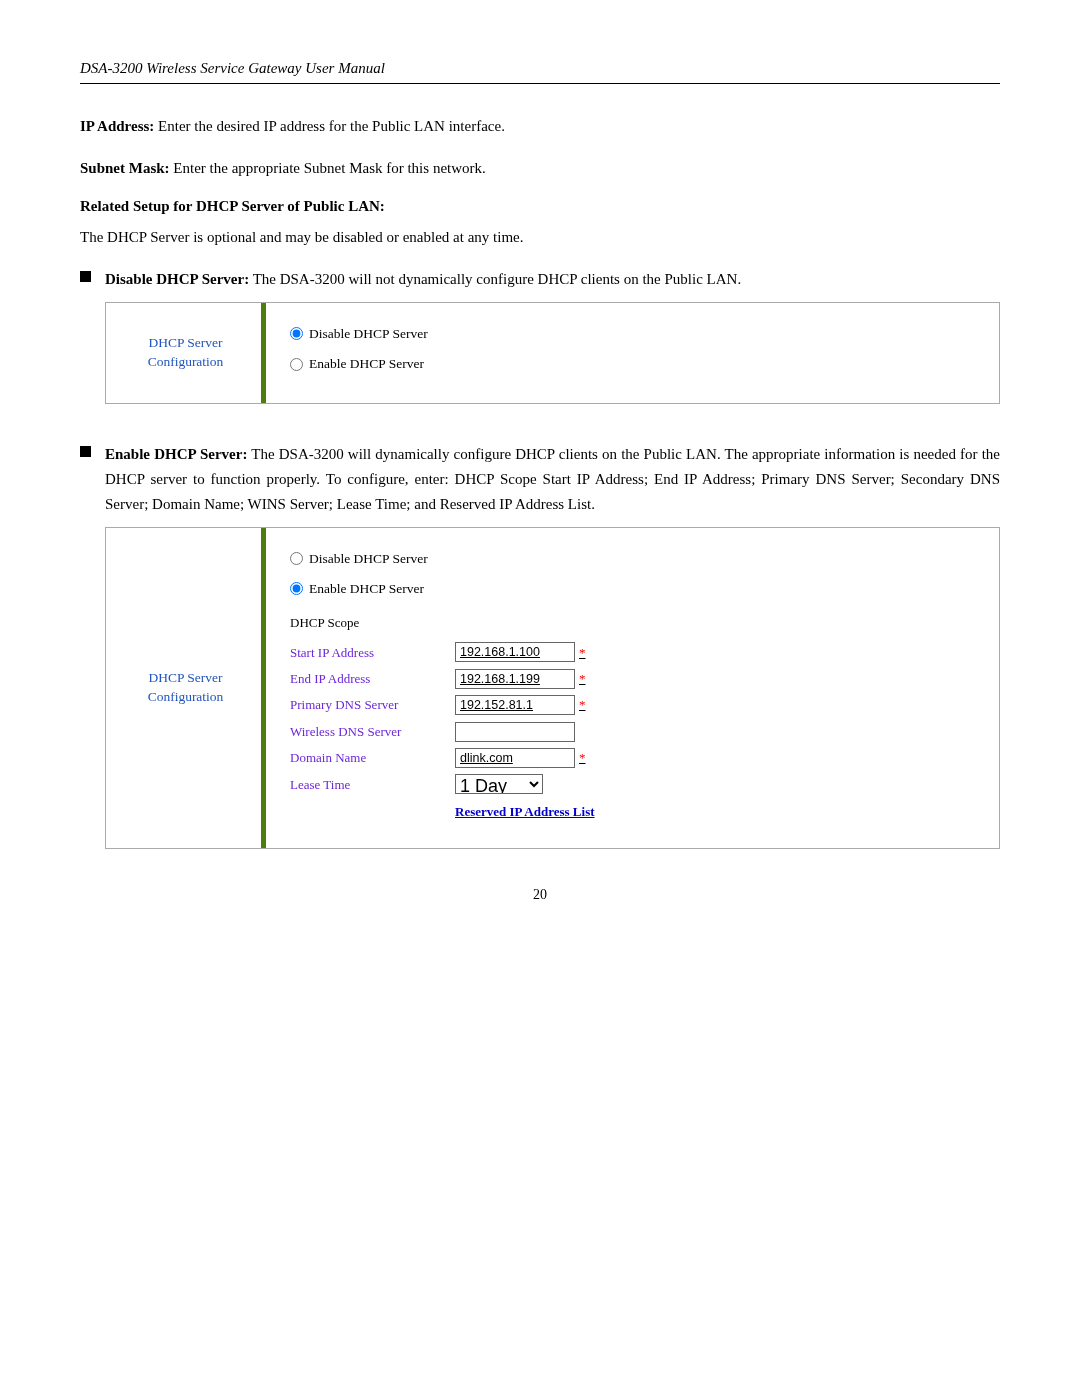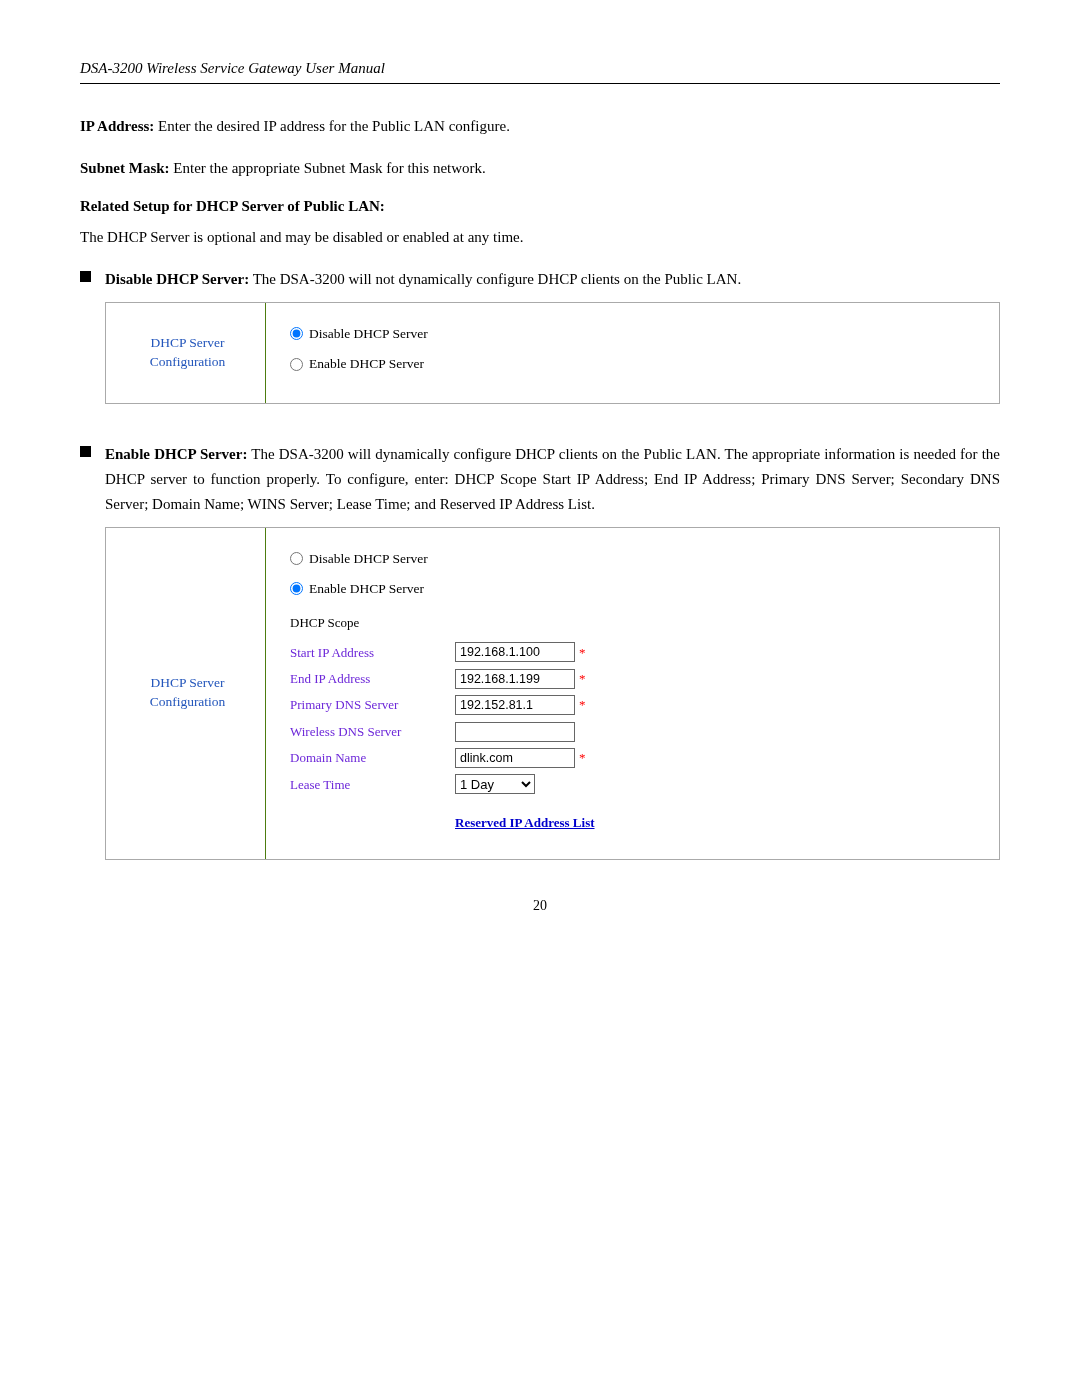--- a/index.html
+++ b/index.html
@@ -72,21 +72,21 @@
       margin-top: 10px;
       margin-bottom: 24px;
       display: flex;
       min-height: 100px;
     }
 
     .config-label-col {
       width: 160px;
       flex-shrink: 0;
       padding: 20px 12px 20px 16px;
-      border-right: 1px solid #4d7c0f;
+      border-right: 5px solid #4d7c0f;
       display: flex;
       align-items: center;
       justify-content: center;
       text-align: center;
     }
 
     .config-label-text {
       color: #2255bb;
       font-size: 13.5px;
       line-height: 1.4;
@@ -127,42 +127,43 @@
     .form-row-label {
       width: 165px;
       padding-right: 10px;
       font-size: 13px;
       color: #6d28d9;
     }
 
     .form-input-wrap {
       display: flex;
       align-items: center;
+      text-decoration: underline;
     }
 
     .form-input {
       border: 1px solid #666;
       padding: 1px 4px;
       font-size: 12.5px;
       width: 120px;
       height: 20px;
       background: #fff;
     }
 
     .required-star {
       color: red;
       margin-left: 4px;
       font-size: 13px;
     }
 
     .lease-select {
       border: 1px solid #666;
-      font-size: 13px;
+      font-size: 18px;
       height: 20px;
-      width: 80px;
+      width: 88px;
       background: #fff;
     }
 
     .reserved-link {
       color: #0000cc;
       font-weight: bold;
       font-size: 13px;
       text-decoration: underline;
       cursor: pointer;
     }
@@ -174,21 +175,21 @@
   </style>
 </head>
 <body>
 
 <div class="header-line">
   <span class="header-title">DSA-3200 Wireless Service Gateway User Manual</span>
 </div>
 
 <p class="section-paragraph">
   <span class="bold-label">IP Address:</span>
-  <span> Enter the desired IP address for the Public LAN configure.</span>
+  <span> Enter the desired IP address for the Public LAN interface.</span>
 </p>
 
 <p class="section-paragraph">
   <span class="bold-label">Subnet Mask:</span>
   <span> Enter the appropriate Subnet Mask for this network.</span>
 </p>
 
 <p class="section-heading">Related Setup for DHCP Server of Public LAN:</p>
 
 <p class="section-paragraph">The DHCP Server is optional and may be disabled or enabled at any time.</p>
@@ -289,21 +290,21 @@
             <div class="form-input-wrap">
               <select class="lease-select">
                 <option>1 Day</option>
                 <option>2 Days</option>
                 <option>3 Days</option>
                 <option>1 Week</option>
               </select>
             </div>
           </div>
 
-          <div class="form-row" style="margin-top: 17px; align-items: center;">
+          <div class="form-row" style="margin-top: 6px; align-items: center;">
             <span class="form-row-label"></span>
             <a class="reserved-link">Reserved IP Address List</a>
           </div>
         </div>
       </div>
     </div>
   </div>
 </div>
 
 <div class="page-number">20</div>

